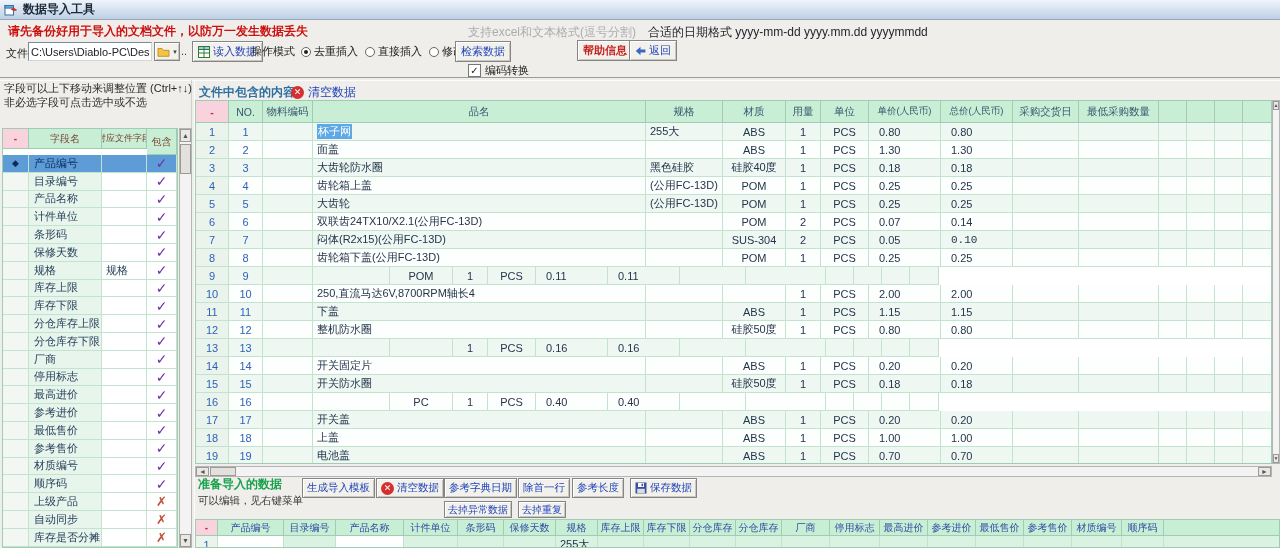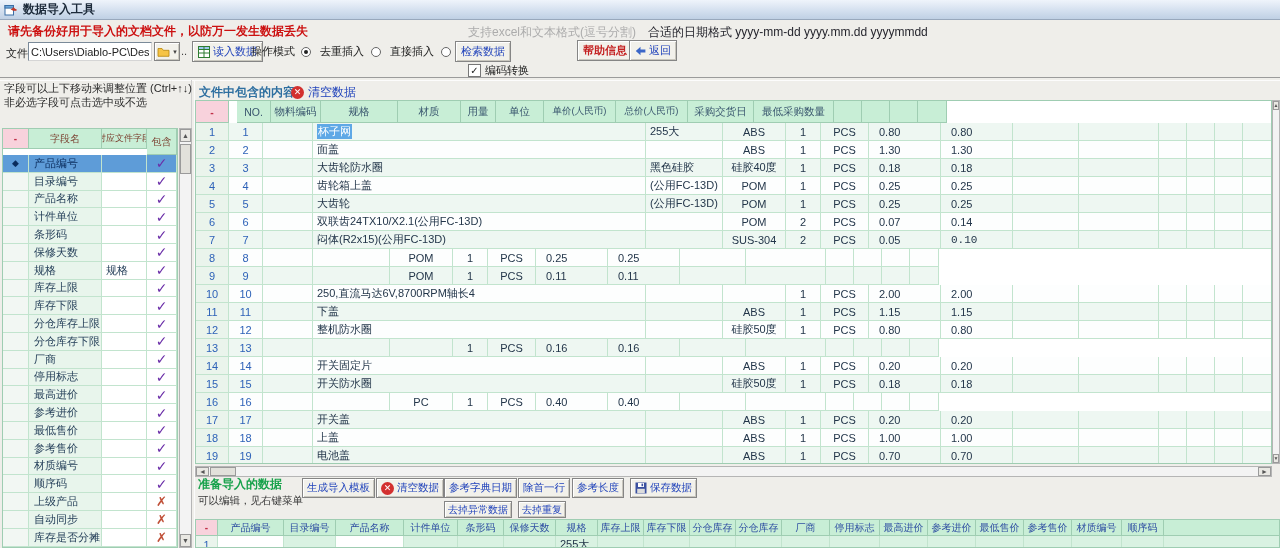--- a/index.html
+++ b/index.html
@@ -22,21 +22,21 @@
   .btn.red{color:#C42222;font-weight:bold;}
   .btn.small{height:20px;font-size:10.5px;padding:0 4px;}
   .btn.flat2{height:17px;font-size:10px;padding:0 3px;}
   .fileinput{position:absolute;left:28px;top:42px;width:124px;height:19px;box-sizing:border-box;
     border:1px solid #7A8A99;border-right-color:#D5D5D5;border-bottom-color:#D5D5D5;background:#FFF;
     font-size:11px;padding:1px 2px;color:#222;font-family:"Liberation Sans",sans-serif;}
   .dots{position:absolute;left:181px;top:45px;font-size:11px;color:#444;}
   .mode-row{position:absolute;left:251px;top:44px;display:flex;align-items:center;gap:6px;font-size:11px;color:#222;}
   .radio{width:10px;height:10px;border-radius:50%;border:1px solid #666;background:#FFF;display:inline-block;position:relative;box-sizing:border-box;}
   .radio.on::after{content:"";position:absolute;left:2px;top:2px;width:4px;height:4px;border-radius:50%;background:#222;}
-  .radio-item{display:flex;align-items:center;gap:9px;}
+  .radio-item{display:flex;align-items:center;gap:3px;}
   .cbx-row{position:absolute;left:468px;top:63px;display:flex;align-items:center;gap:4px;font-size:11px;}
   .cbx{width:11px;height:11px;border:1px solid #777;background:#FFF;display:flex;align-items:center;justify-content:center;
        font-size:10px;font-weight:bold;color:#222;line-height:1;}
   .divider{position:absolute;left:0;top:77px;width:1280px;height:2px;border-top:1px solid #9B9B9B;border-bottom:1px solid #FCFCFC;}
   .vsplit{position:absolute;left:191px;top:80px;width:2px;height:468px;border-left:1px solid #CFCFCF;border-right:1px solid #FBFBFB;}
   
   .tbl{position:absolute;background:#FFF;overflow:hidden;border:1px solid #9FCDB2;box-sizing:border-box;}
   .trow{display:flex;}
   .tcell{box-sizing:border-box;border-right:1px solid #C2E4CE;border-bottom:1px solid #C2E4CE;
     overflow:hidden;white-space:nowrap;display:flex;align-items:center;font-size:11px;color:#23364A;flex:none;}
@@ -368,22 +368,23 @@
 
 <span class="abs sect-blue" style="left:199px;top:84px;">文件中包含的内容</span>
 <div class="abs" style="left:291px;top:84px;display:flex;align-items:center;gap:4px;">
   <span class="cx">✕</span>
   <span class="linktext">清空数据</span>
 </div>
 
 <div id="main-table" class="tbl" style="left:195px;top:100px;width:1077px;height:364px;">
   <div class="trow th" id="main-header">
       <div class="tcell corner" style="width: 33px; height: 22px;">-</div>
-      <div class="tcell" style="width: 34px; height: 22px; margin-left: 8px;">NO.</div>
+      <div class="tcell" style="width: 34px; height: 22px;">NO.</div>
       <div class="tcell" style="width: 50px; height: 22px;">物料编码</div>
+      <div class="tcell" style="width: 333px; height: 22px;">品名</div>
       <div class="tcell" style="width: 77px; height: 22px;">规格</div>
       <div class="tcell" style="width: 63px; height: 22px;">材质</div>
       <div class="tcell" style="width: 35px; height: 22px;">用量</div>
       <div class="tcell" style="width: 48px; height: 22px;">单位</div>
       <div class="tcell" style="width: 72px; height: 22px; font-size: 9.5px;">单价(人民币)</div>
       <div class="tcell" style="width: 72px; height: 22px; font-size: 9.5px;">总价(人民币)</div>
       <div class="tcell" style="width: 66px; height: 22px;">采购交货日</div>
       <div class="tcell" style="width: 80px; height: 22px;">最低采购数量</div>
       <div class="tcell" style="width: 28px; height: 22px;"></div>
       <div class="tcell" style="width: 28px; height: 22px;"></div>
@@ -516,20 +517,21 @@
         <div class="tcell c-minqty" style="width: 80px;"></div>
         <div class="tcell " style="width: 28px;"></div>
         <div class="tcell " style="width: 28px;"></div>
         <div class="tcell " style="width: 28px;"></div>
         <div class="tcell " style="width: 29px;"></div>
       </div>
       <div class="trow mrow even">
         <div class="tcell c-sel" style="width: 33px;">8</div>
         <div class="tcell c-no" style="width: 34px;">8</div>
         <div class="tcell c-code" style="width: 50px;"></div>
+        <div class="tcell c-name" style="width: 333px;">齿轮箱下盖(公用FC-13D)</div>
         <div class="tcell c-spec" style="width: 77px;"></div>
         <div class="tcell c-material" style="width: 63px;">POM</div>
         <div class="tcell c-qty" style="width: 35px;">1</div>
         <div class="tcell c-unit" style="width: 48px;">PCS</div>
         <div class="tcell c-price" style="width: 72px;">0.25</div>
         <div class="tcell c-total" style="width: 72px;">0.25</div>
         <div class="tcell c-pdate" style="width: 66px;"></div>
         <div class="tcell c-minqty" style="width: 80px;"></div>
         <div class="tcell " style="width: 28px;"></div>
         <div class="tcell " style="width: 28px;"></div>

